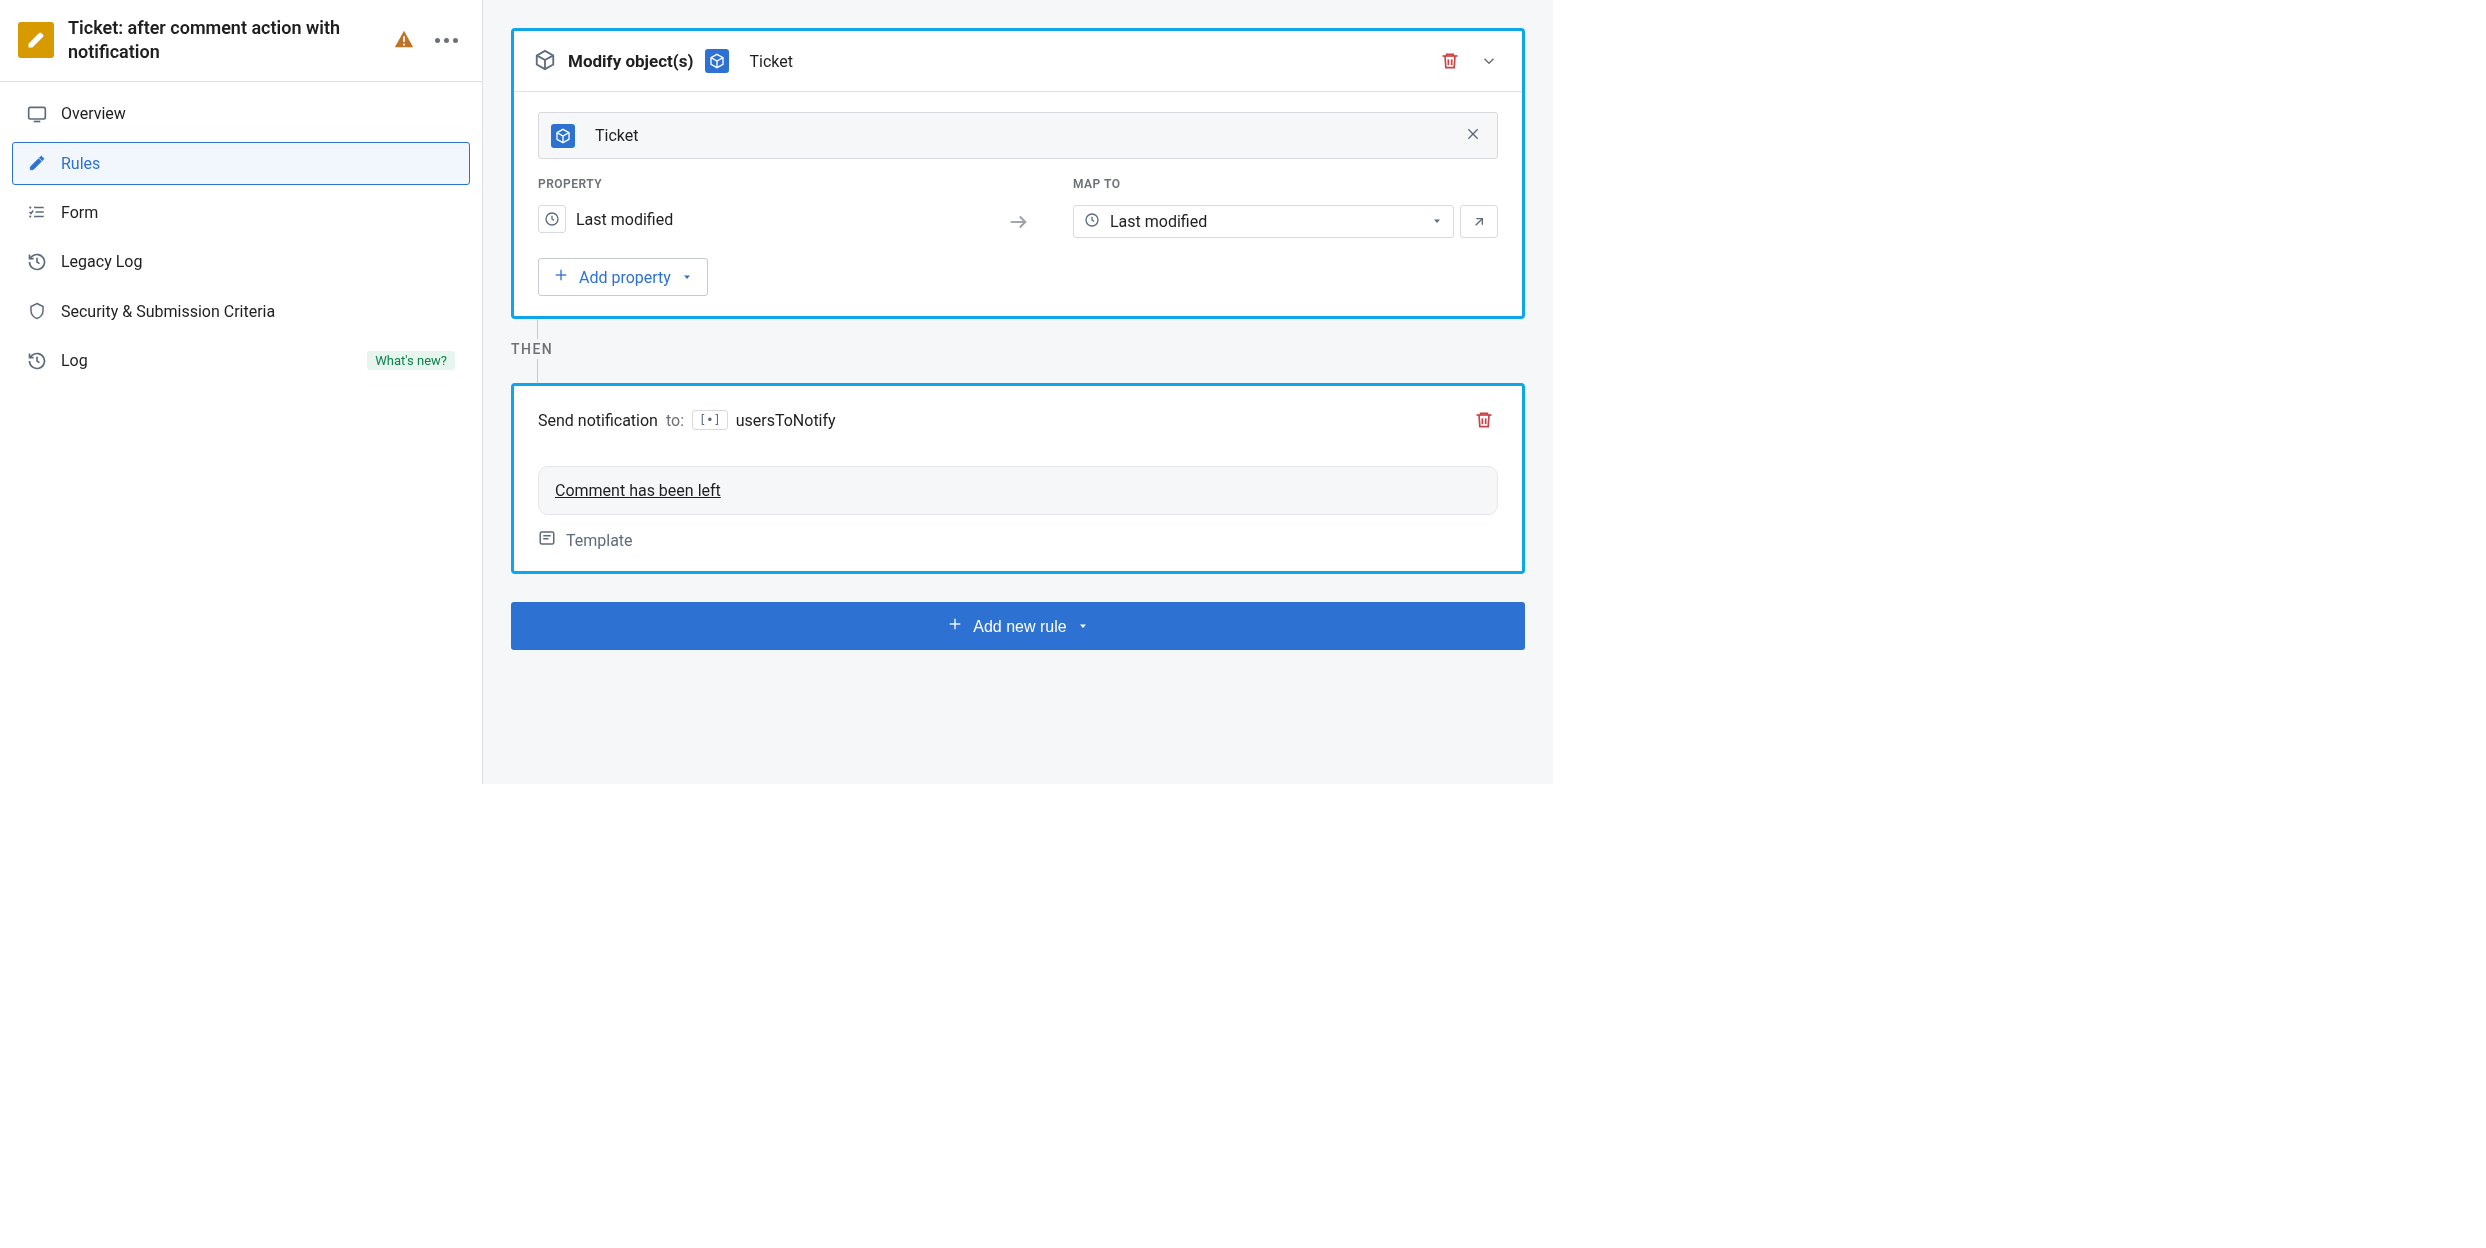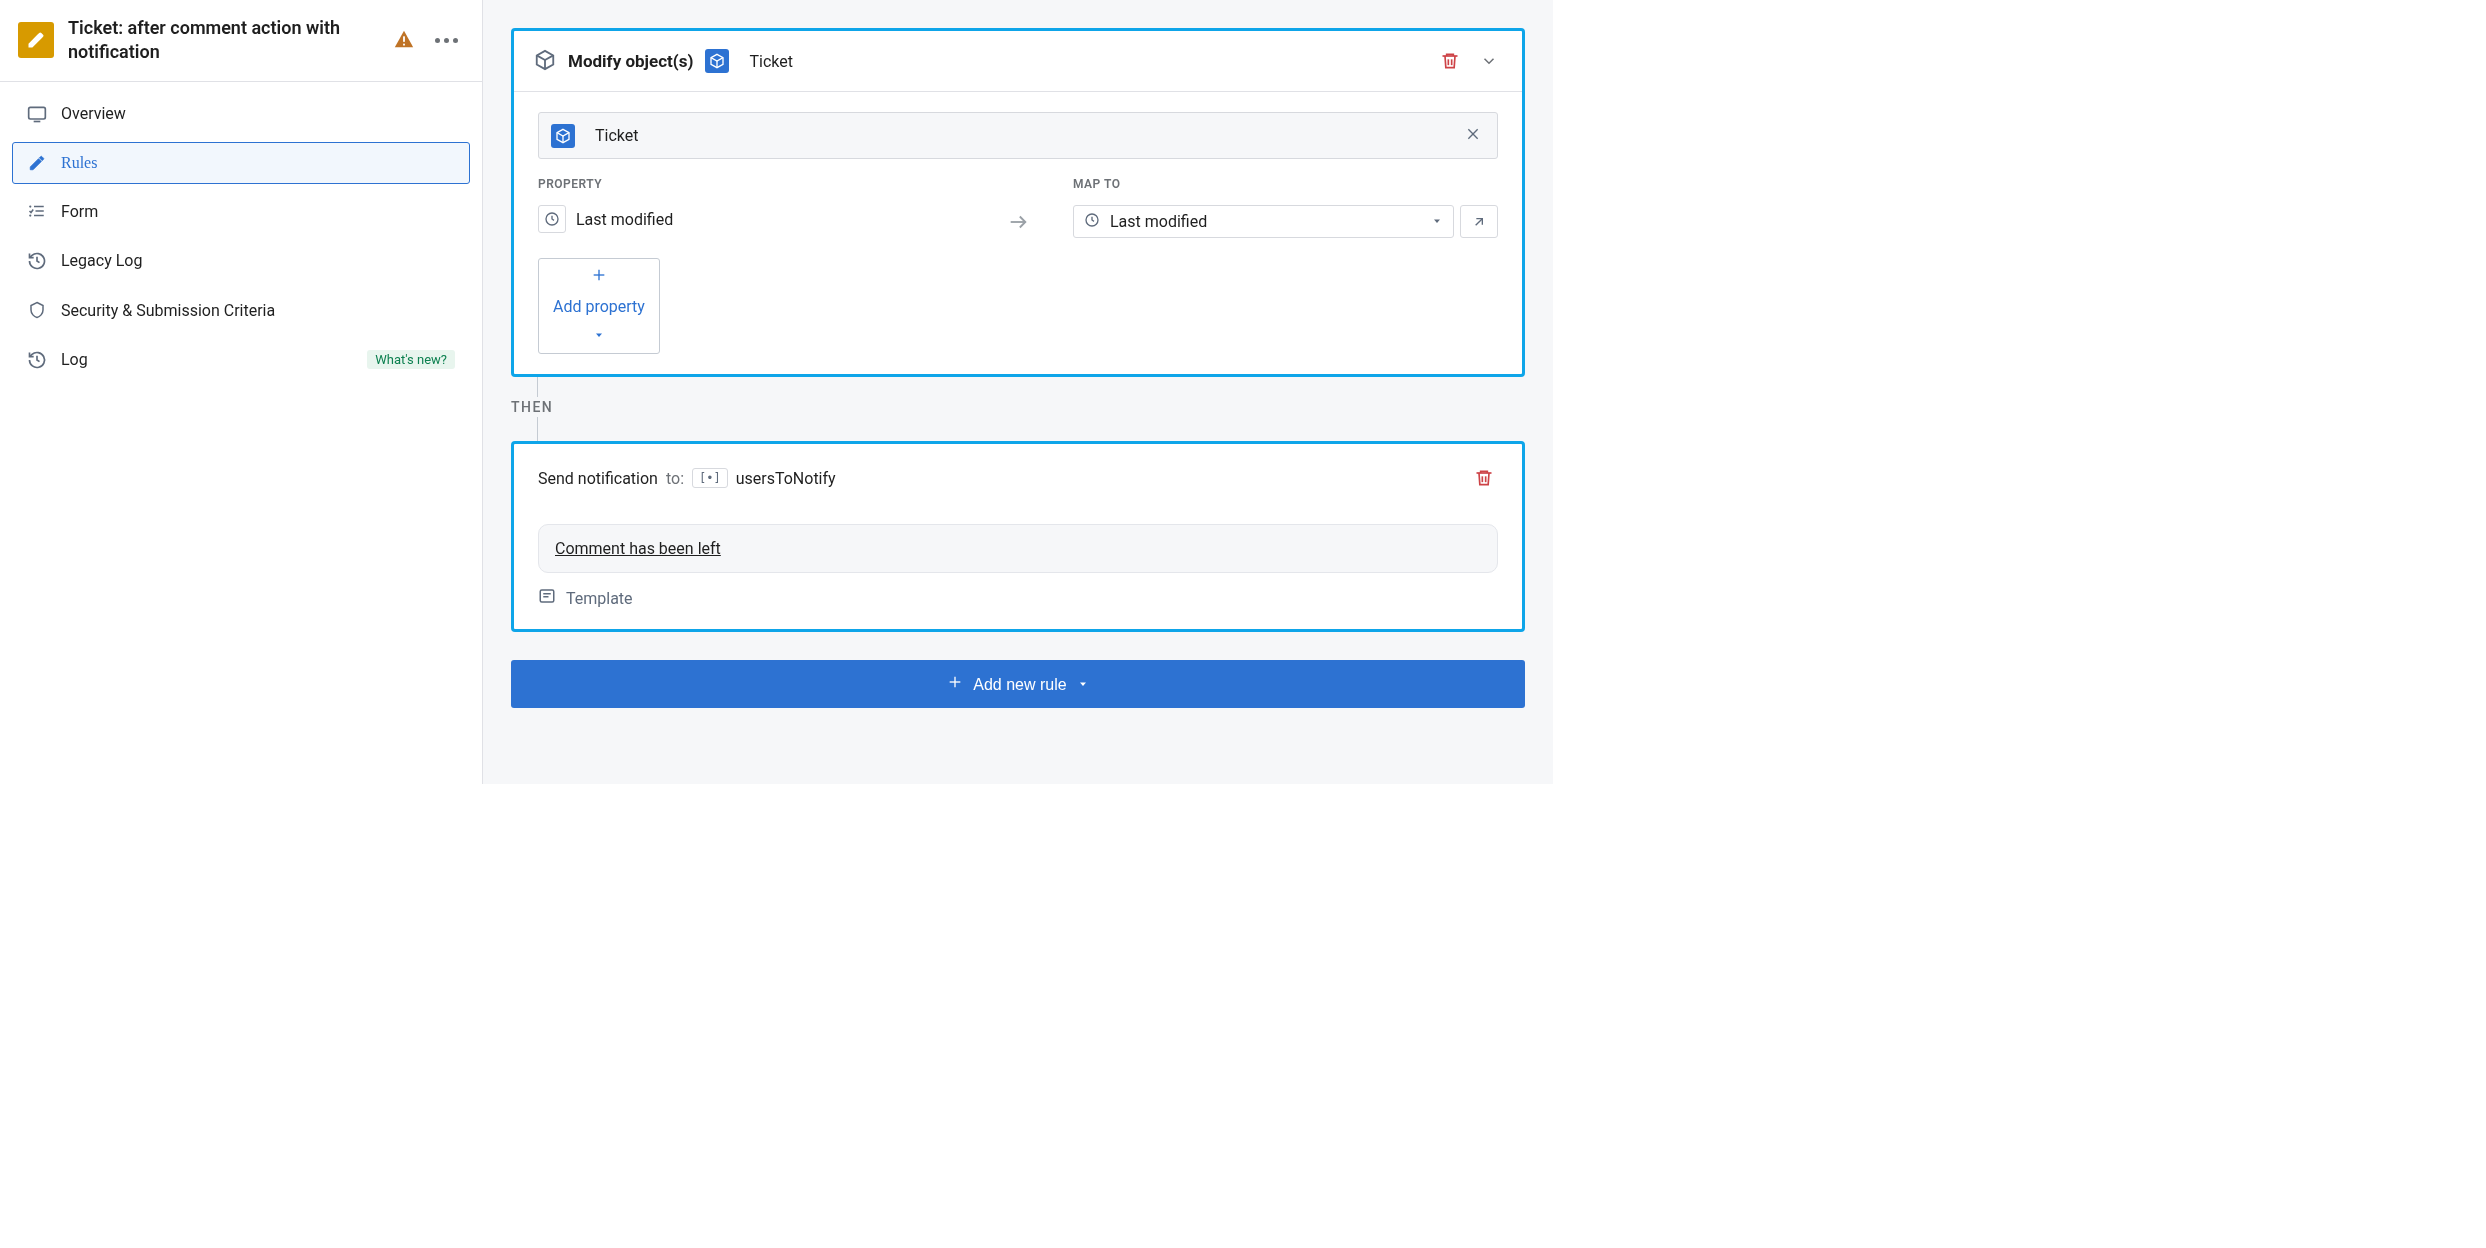--- a/index.html
+++ b/index.html
@@ -7,21 +7,21 @@
 .app { display: flex; width: 1553px; height: 784px; overflow: hidden; }
 .sidebar { width: 483px; border-right: 1px solid #E0E1E6; flex-shrink: 0; display: flex; flex-direction: column; }
 .sidebar-header { display: flex; align-items: center; padding: 16px 18px; border-bottom: 1px solid #E0E1E6; gap: 14px; }
 .header-icon { width: 36px; height: 36px; background: #D79A00; border-radius: 3px; display: flex; align-items: center; justify-content: center; flex-shrink: 0; }
 .header-title { font-size: 18px; font-weight: 600; line-height: 1.35; flex: 1; color: #1F1F1F; }
 .header-actions { display: flex; align-items: center; gap: 10px; }
 .more-dots { display: flex; gap: 4px; padding: 6px; cursor: pointer; }
 .more-dots span { width: 5px; height: 5px; background: #6D7176; border-radius: 50%; }
 .sidebar-nav { padding: 10px 12px; display: flex; flex-direction: column; gap: 6px; }
 .nav-item { display: flex; align-items: center; gap: 14px; padding: 11px 14px; border-radius: 3px; border: 1px solid transparent; font-size: 16px; color: #1F1F1F; cursor: pointer; }
-.nav-item.active { border-color: #2D72D2; background: #F2F7FD; color: #2D72D2; font-family: Liberation Serif, serif; }
+.nav-item.active { border-color: #2D72D2; background: #F2F7FD; color: #2D72D2; }
 .nav-item.active .nav-icon svg { stroke: #2D72D2; fill: #2D72D2; }
 .nav-icon { width: 20px; display: flex; align-items: center; justify-content: center; }
 .nav-label { flex: 1; }
 .badge { font-size: 13px; color: #0D8050; background: #E8F5EE; padding: 2px 8px; border-radius: 3px; }
 .main { flex: 1; background: #F6F7F9; padding: 28px; overflow: auto; }
 .card { background: #fff; border: 3px solid #0ea5e9; border-radius: 4px; margin-bottom: 0; }
 .card-header { display: flex; align-items: center; padding: 16px 20px; border-bottom: 1px solid #E0E1E6; gap: 12px; }
 .card-header-title { font-size: 17px; font-weight: 700; }
 .obj-chip { display: inline-flex; align-items: center; gap: 20px; font-size: 16px; }
 .obj-icon { width: 24px; height: 24px; background: #2D72D2; border-radius: 3px; display: flex; align-items: center; justify-content: center; }
@@ -35,21 +35,21 @@
 .map-arrow-col { width: 30px; display: flex; align-items: center; justify-content: center; padding-top: 34px; }
 .map-label { font-size: 12px; letter-spacing: 0.5px; color: #6D7176; font-weight: 600; margin-bottom: 14px; }
 .prop-row { display: flex; align-items: center; gap: 10px; }
 .prop-icon { width: 28px; height: 28px; border: 1px solid #D7D9DE; border-radius: 3px; display: flex; align-items: center; justify-content: center; color: #5F6B7C; }
 .prop-text { font-size: 16px; }
 .select-row { display: flex; gap: 6px; }
 .select { flex: 1; display: flex; align-items: center; gap: 10px; border: 1px solid #D7D9DE; border-radius: 3px; padding: 6px 10px; background: #fff; cursor: pointer; }
 .select .prop-text { flex: 1; }
 .caret { color: #5F6B7C; }
 .ext-btn { width: 38px; border: 1px solid #D7D9DE; border-radius: 3px; display: flex; align-items: center; justify-content: center; cursor: pointer; }
-.add-prop-btn { margin-top: 20px; display: inline-flex; align-items: center; gap: 10px; border: 1px solid #C5CBD3; border-radius: 3px; padding: 8px 14px; color: #2D72D2; font-size: 16px; cursor: pointer; background: #fff; flex-direction: column; }
+.add-prop-btn { margin-top: 20px; display: inline-flex; align-items: center; gap: 10px; border: 1px solid #C5CBD3; border-radius: 3px; padding: 8px 14px; color: #2D72D2; font-size: 16px; cursor: pointer; background: #fff; }
 .add-prop-btn .caret { color: #2D72D2; }
 .then-block { padding: 20px 0 24px 0; position: relative; }
 .then-block .vl { position: absolute; left: 26px; top: 0; height: 100%; border-left: 1px solid #C5CBD3; }
 .then-block .lbl { position: relative; background: #F6F7F9; display: inline-block; padding: 2px 0; font-size: 14px; letter-spacing: 1.5px; color: #6D7176; font-weight: 500; }
 .notif-header { display: flex; align-items: center; gap: 8px; margin-bottom: 32px; }
 .notif-header .lbl1 { font-size: 16px; }
 .notif-header .lbl2 { font-size: 16px; color: #6D7176; }
 .var-chip { display: inline-flex; align-items: center; gap: 6px; border: 1px solid #D7D9DE; border-radius: 3px; padding: 2px 6px; font-size: 14px; }
 .notif-msg { background: #F6F7F9; border: 1px solid #E4E6EB; border-radius: 10px; padding: 14px 16px; font-size: 16px; margin-bottom: 14px; text-decoration: underline; }
 .template-row { display: flex; align-items: center; gap: 10px; color: #5F6B7C; font-size: 16px; cursor: pointer; }

